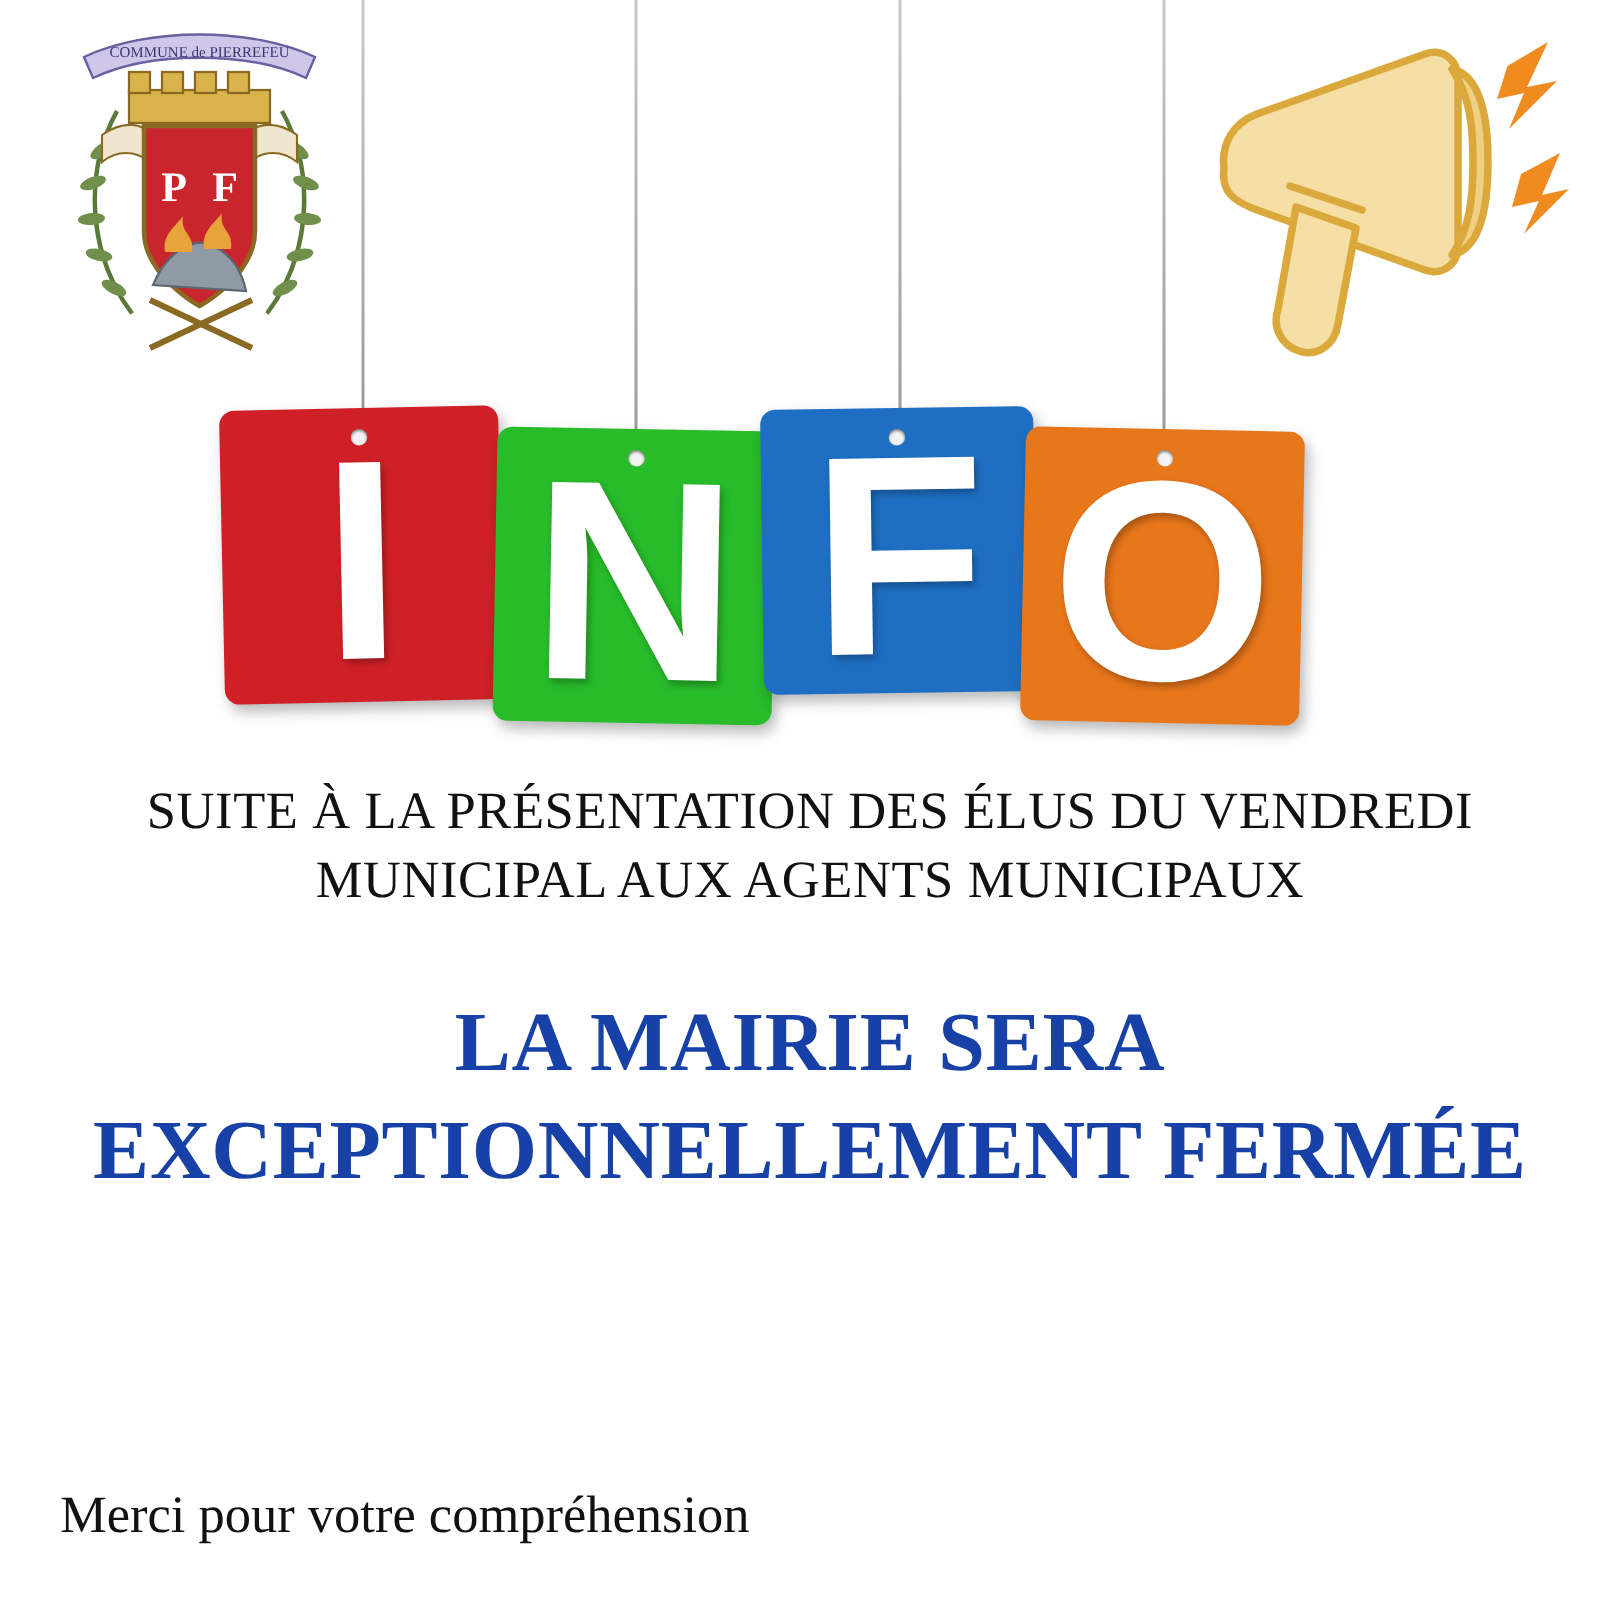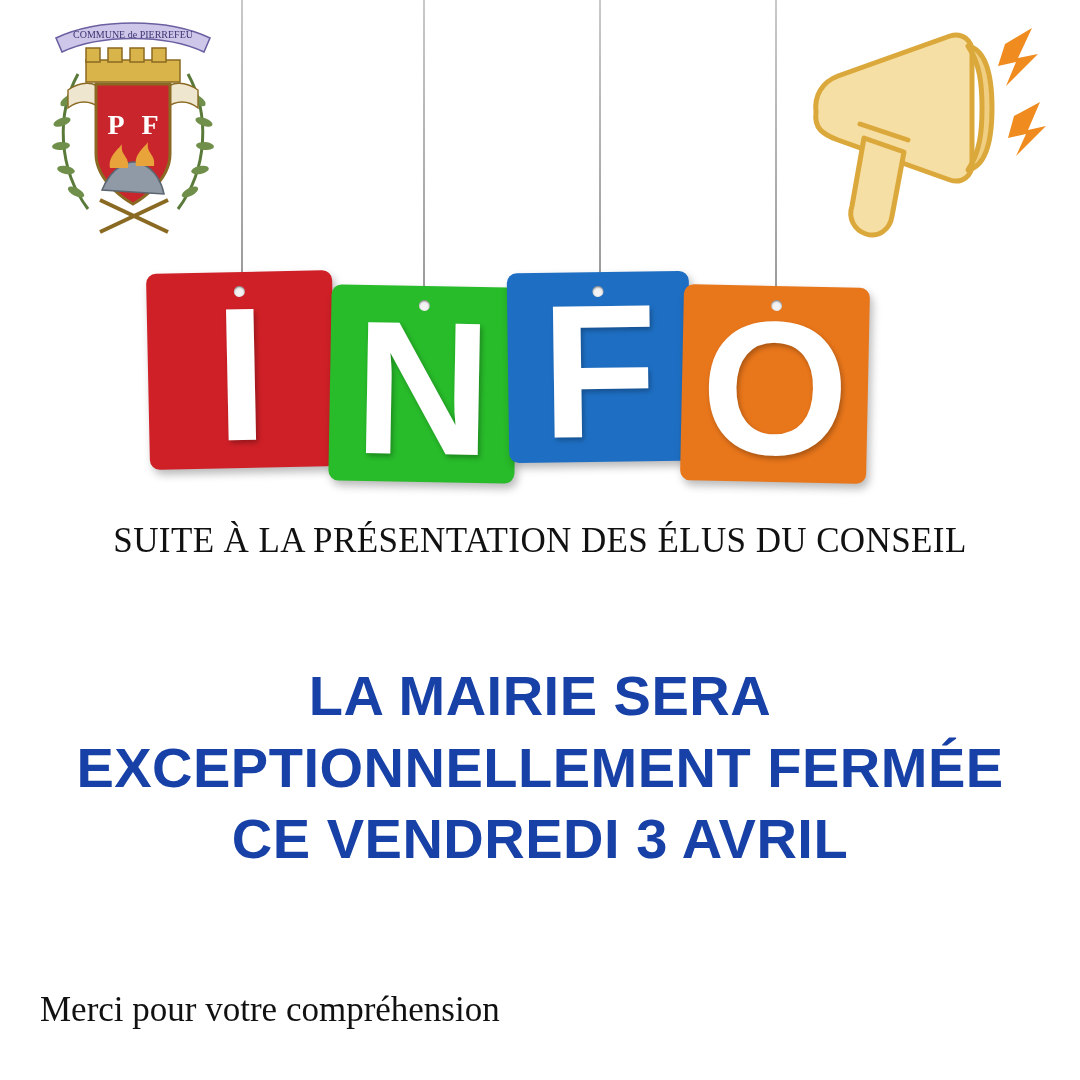--- a/index.html
+++ b/index.html
@@ -114,21 +114,21 @@
     letter-spacing: 0.4px;
     color: #111111;
   }
 
   .headline {
     position: absolute;
     left: 40px;
     top: 660px;
     width: 1000px;
     text-align: center;
-    font-family: Liberation Sans, sans-serif;
+    font-family: Liberation Serif, serif;
     font-weight: bold;
     font-size: 56px;
     line-height: 1.28;
     color: #1741a6;
     letter-spacing: 0.5px;
   }
   .headline .line { display: block; white-space: nowrap; }
 
   .thanks {
     position: absolute;
@@ -231,22 +231,22 @@
     <div class="hole"></div>
     <span class="letter">F</span>
   </div>
   <div class="card" id="card-o" style="background:#e8761b;">
     <div class="hole"></div>
     <span class="letter">O</span>
   </div>
 </div>
 
 <div class="subtitle">
-  <div>SUITE À LA PRÉSENTATION DES ÉLUS DU CONSEIL</div>
+  <div>SUITE À LA PRÉSENTATION DES ÉLUS DU VENDREDI</div>
+  <div>MUNICIPAL AUX AGENTS MUNICIPAUX</div>
 </div>
 
 <div class="headline">
   <span class="line">LA MAIRIE SERA</span>
   <span class="line">EXCEPTIONNELLEMENT FERMÉE</span>
-  <span class="line">CE VENDREDI 3 AVRIL</span>
 </div>
 
 <div class="thanks">Merci pour votre compréhension</div>
 
 </body></html>

